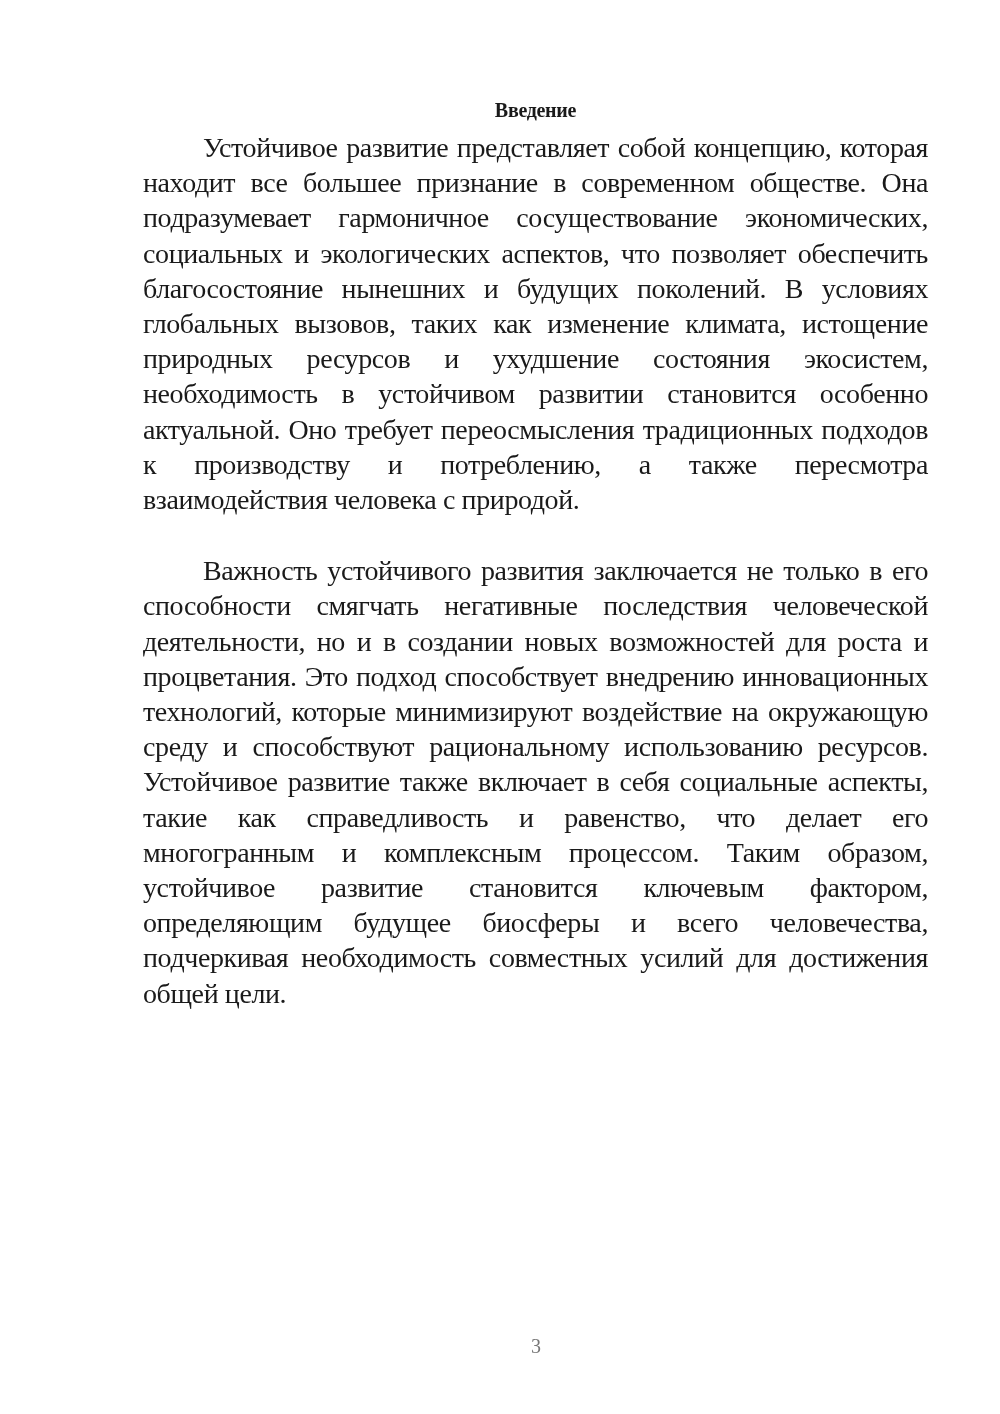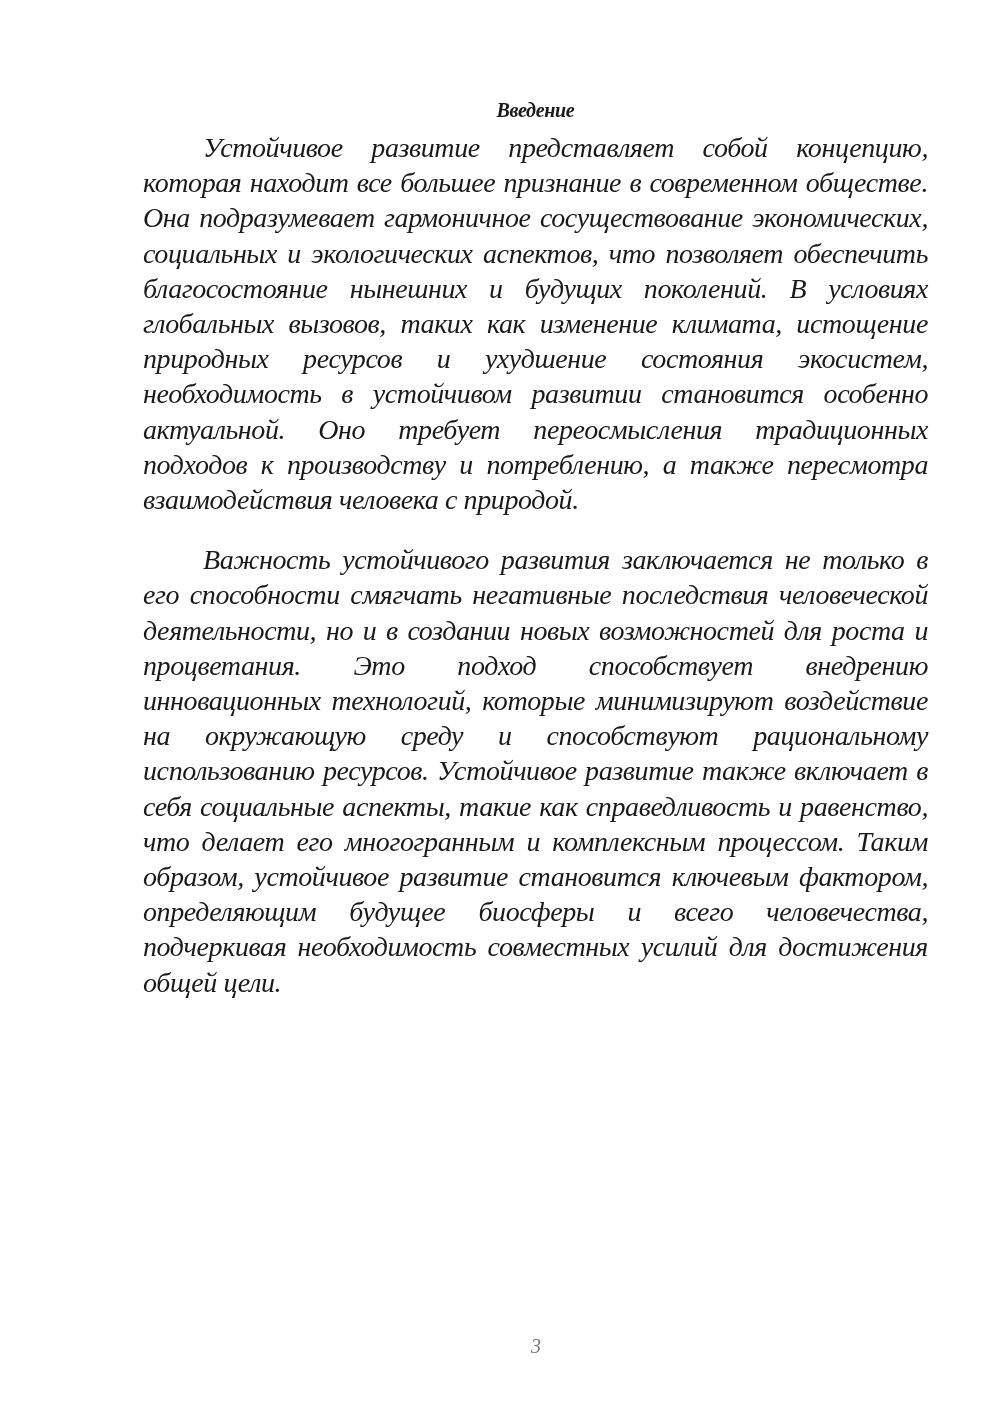--- a/index.html
+++ b/index.html
@@ -15,21 +15,20 @@
       font-family: "Liberation Serif", "DejaVu Serif", serif;
       color: #1a1a1a;
     }
     .page {
       position: absolute;
       left: 0;
       top: 0;
       width: 1000px;
       height: 1414px;
       background: #ffffff;
-      font-style: italic;
     }
     .content {
       position: absolute;
       left: 143px;
       top: 95px;
       width: 785px;
     }
     .heading {
       text-align: center;
       font-weight: bold;
@@ -42,21 +41,21 @@
       margin: 0;
       font-size: 28px;
       line-height: 35.2px;
       text-align: justify;
       text-indent: 60px;
       letter-spacing: -0.4px;
       word-spacing: 0px;
       hyphens: none;
     }
     .para + .para {
-      margin-top: 25px;
+      margin-top: 36px;
     }
     .page-number {
       position: absolute;
       left: 0;
       width: 1000px;
       top: 1334px;
       text-align: center;
       font-size: 20px;
       line-height: 24px;
       color: #777777;

